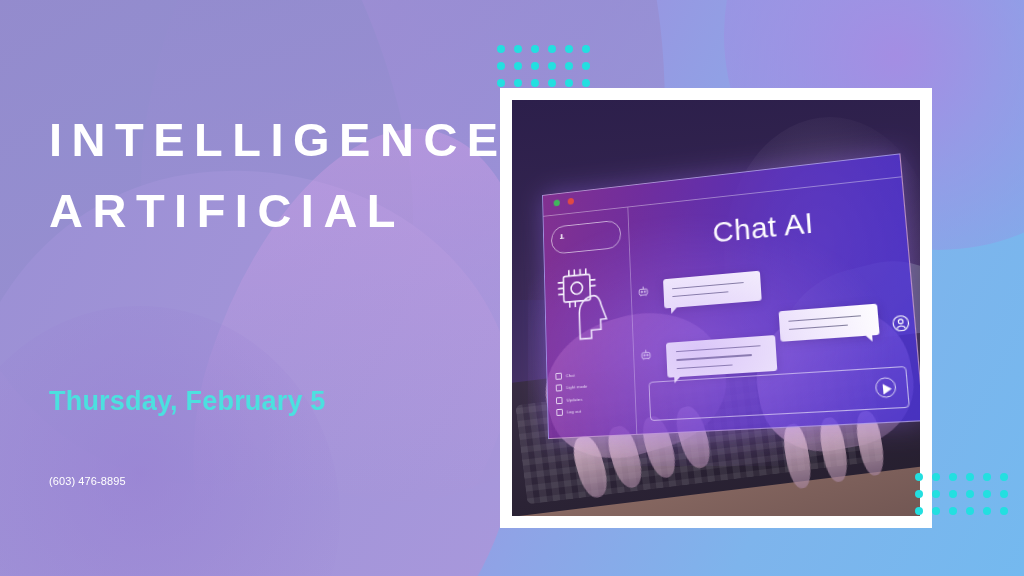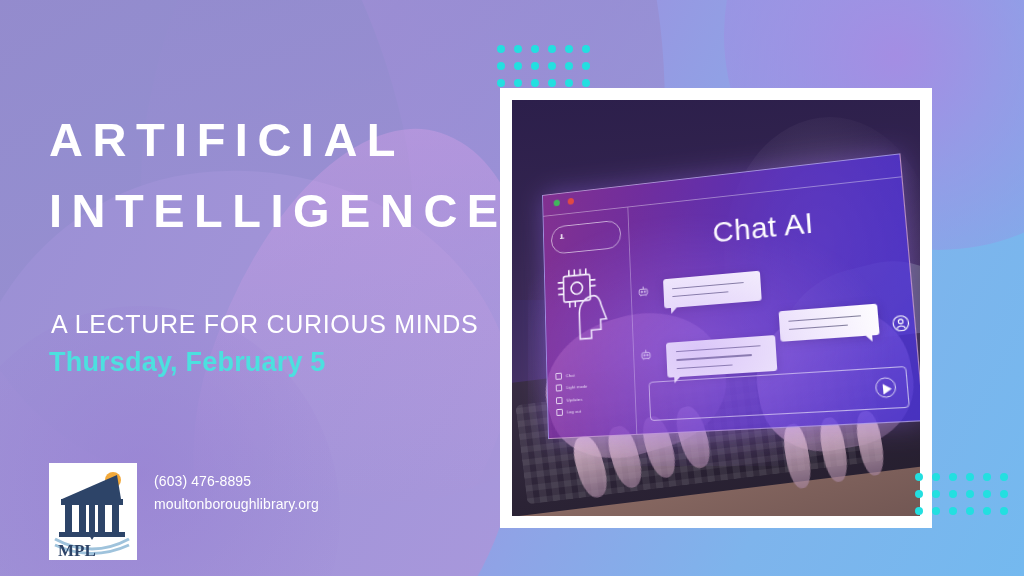--- a/index.html
+++ b/index.html
@@ -77,21 +77,21 @@
   .subhead{
     position:absolute; left:51px; top:310px;
     color:#ffffff;
     font-size:25px;
     font-weight:400;
     letter-spacing:.7px;
     white-space:nowrap;
   }
 
   .datetime{
-    position:absolute; left:49px; top:345px;
+    position:absolute; left:49px; top:384px;
     color:#4ce0df;
     font-size:27px;
     font-weight:700;
     line-height:34px;
     letter-spacing:.2px;
     white-space:nowrap;
   }
   .datetime span{ display:block; }
 
   
@@ -100,21 +100,21 @@
   .logo{
     position:relative; width:88px; height:97px;
     background:#ffffff;
     flex:0 0 auto;
   }
   .logo svg{ display:block; width:88px; height:97px; }
 
   .contact{
     padding-top:7px;
     color:#ffffff;
-    font-size:14px;
+    font-size:11px;
     line-height:22.5px;
     letter-spacing:.1px;
     white-space:nowrap;
   }
   .contact span{ display:block; }
 
   
   .dots{ position:absolute; display:grid; gap:9px; z-index:6; }
   .dots .dot{ width:8px; height:8px; border-radius:50%; background:#23dfe0; }
   .dots-top{ left:497px; top:45px; grid-template-columns:repeat(6,8px); }
@@ -278,52 +278,34 @@
   <div class="blob blob-a"></div>
   <div class="blob blob-b"></div>
   <div class="blob blob-c"></div>
   <div class="blob blob-d"></div>
   <div class="blob blob-e"></div>
   <div class="blob blob-f"></div>
 
   <div class="left">
 
     <div class="headline">
+      <span class="hl">INTELLIGENCE</span>
       <span class="hl">ARTIFICIAL</span>
-      <span class="hl">INTELLIGENCE</span>
     </div>
 
-    <div class="subhead">A LECTURE FOR CURIOUS MINDS</div>
 
     <div class="datetime">
       <span>Thursday, February 5</span>
     </div>
 
     <div class="footer">
 
-      <div class="logo">
-        <svg viewBox="0 0 88 97">
-          <circle cx="64" cy="17" r="8" fill="#f2a93b"></circle>
-          <path d="M13 36 L68 12 L72 36 Z" fill="#2d4468"></path>
-          <rect x="12" y="36" width="62" height="6" fill="#2d4468"></rect>
-          <rect x="16" y="42" width="7" height="27" fill="#2d4468"></rect>
-          <rect x="30" y="42" width="7" height="27" fill="#2d4468"></rect>
-          <rect x="49" y="42" width="7" height="27" fill="#2d4468"></rect>
-          <rect x="63" y="42" width="7" height="27" fill="#2d4468"></rect>
-          <polygon points="40,42 46,42 46,72 43,77 40,72" fill="#2d4468"></polygon>
-          <rect x="10" y="69" width="66" height="5" fill="#2d4468"></rect>
-          <path d="M6 76 Q43 96 80 76" fill="none" stroke="#9fc3dc" stroke-width="3"></path>
-          <path d="M6 82 Q43 99 80 82" fill="none" stroke="#9fc3dc" stroke-width="3"></path>
-          <text x="9" y="93" font-family="'Liberation Serif', serif" font-size="17" font-weight="700" fill="#2d4468">MPL</text>
-        </svg>
-      </div>
 
       <div class="contact">
         <span>(603) 476-8895</span>
-        <span>moultonboroughlibrary.org</span>
       </div>
 
     </div>
   </div>
 
   <div class="dots dots-top">
     <i class="dot"></i>
       <i class="dot"></i>
       <i class="dot"></i>
       <i class="dot"></i>

